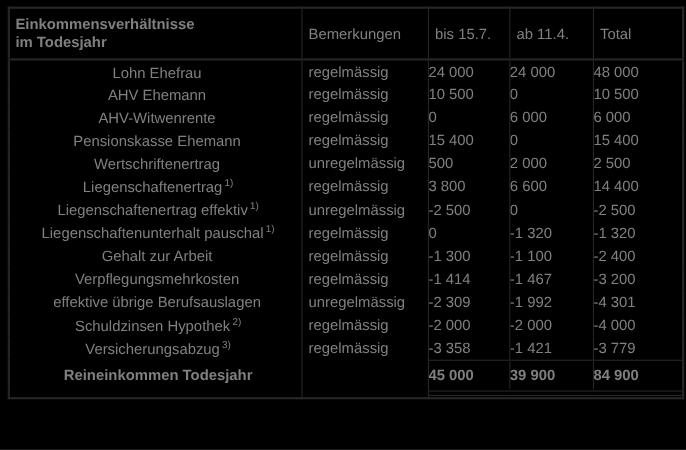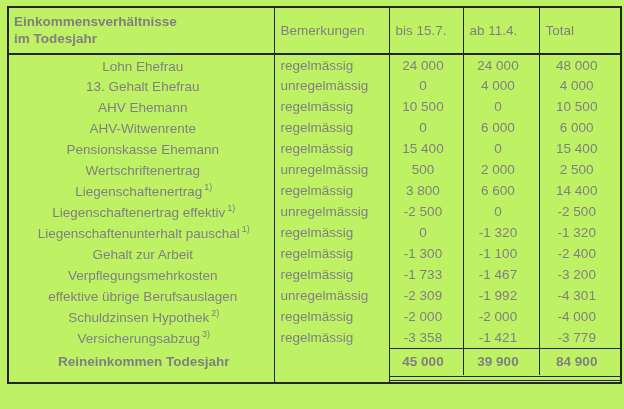--- a/index.html
+++ b/index.html
@@ -1,33 +1,33 @@
 <!DOCTYPE html>
 <html><head>
 <meta charset="utf-8">
 <style>
   html, body { margin:0; padding:0; background:#ffffff; }
   body { width:624px; height:409px; font-family:"Liberation Sans", sans-serif; }
-  .sheet { position:relative; width:624px; height:409px; background:#bef264; overflow:hidden; }
+  .sheet { position:relative; width:624px; height:409px; background:#000000; overflow:hidden; }
   table.income {
     position:absolute; left:7px; top:6px;
     width:613px; table-layout:fixed; border-collapse:collapse;
     border:2px solid #262626;
     color:#808080; font-size:13.5px;
   }
   col.c1 { width:266px; } col.c2 { width:115px; }
   col.c3 { width:74px; }  col.c4 { width:76px; } col.c5 { width:82px; }
   th, td { padding:0; vertical-align:middle; overflow:hidden; }
   th:nth-child(n+2), td:nth-child(n+2) { border-left:1.5px solid #262626; }
   tr.head th { border-bottom:2px solid #262626; height:45px; text-align:left; font-weight:normal; }
   tr.head th.lbl { font-weight:bold; }
   tr.head th.lbl div { line-height:1.2; }
   .lbl { padding-left:5px; text-align:center; white-space:nowrap; }
   .bem { padding-left:6px; text-align:left; white-space:nowrap; }
-  .num { padding-right:6px; text-align:center; white-space:nowrap; }
+  .num { padding-right:6px; text-align:left; white-space:nowrap; }
   .numh { padding-left:6px; text-align:left; white-space:nowrap;margin-left:20px; }
   tr.r { height:21px; }
   sup.note { font-size:9px; margin-left:2px; }
   tr.foot { height:27px; }
   tr.foot td { font-weight:bold; }
   tr.foot td.num { border-top:1.5px solid #262626; }
   tr.spacer { height:8px; }
   tr.spacer td { vertical-align:top; }
   .dbl { height:3px; margin-top:1px; border-top:1.5px solid #262626; border-bottom:1.5px solid #262626; }
 </style>
@@ -54,27 +54,20 @@
       <th class="numh">ab 11.4.</th>
       <th class="numh">Total</th>
     </tr>
 
     <tr class="r">
       <td class="lbl"><span>Lohn Ehefrau</span><sup class="note"></sup></td>
       <td class="bem">regelmässig</td>
       <td class="num">24 000</td>
       <td class="num">24 000</td>
       <td class="num">48 000</td>
-    </tr>
-    <tr class="r">
-      <td class="lbl"><span>13. Gehalt Ehefrau</span><sup class="note"></sup></td>
-      <td class="bem">unregelmässig</td>
-      <td class="num">0</td>
-      <td class="num">4 000</td>
-      <td class="num">4 000</td>
     </tr>
     <tr class="r">
       <td class="lbl"><span>AHV Ehemann</span><sup class="note"></sup></td>
       <td class="bem">regelmässig</td>
       <td class="num">10 500</td>
       <td class="num">0</td>
       <td class="num">10 500</td>
     </tr>
     <tr class="r">
       <td class="lbl"><span>AHV-Witwenrente</span><sup class="note"></sup></td>
@@ -121,21 +114,21 @@
     <tr class="r">
       <td class="lbl"><span>Gehalt zur Arbeit</span><sup class="note"></sup></td>
       <td class="bem">regelmässig</td>
       <td class="num">-1 300</td>
       <td class="num">-1 100</td>
       <td class="num">-2 400</td>
     </tr>
     <tr class="r">
       <td class="lbl"><span>Verpflegungsmehrkosten</span><sup class="note"></sup></td>
       <td class="bem">regelmässig</td>
-      <td class="num">-1 733</td>
+      <td class="num">-1 414</td>
       <td class="num">-1 467</td>
       <td class="num">-3 200</td>
     </tr>
     <tr class="r">
       <td class="lbl"><span>effektive übrige Berufsauslagen</span><sup class="note"></sup></td>
       <td class="bem">unregelmässig</td>
       <td class="num">-2 309</td>
       <td class="num">-1 992</td>
       <td class="num">-4 301</td>
     </tr>

